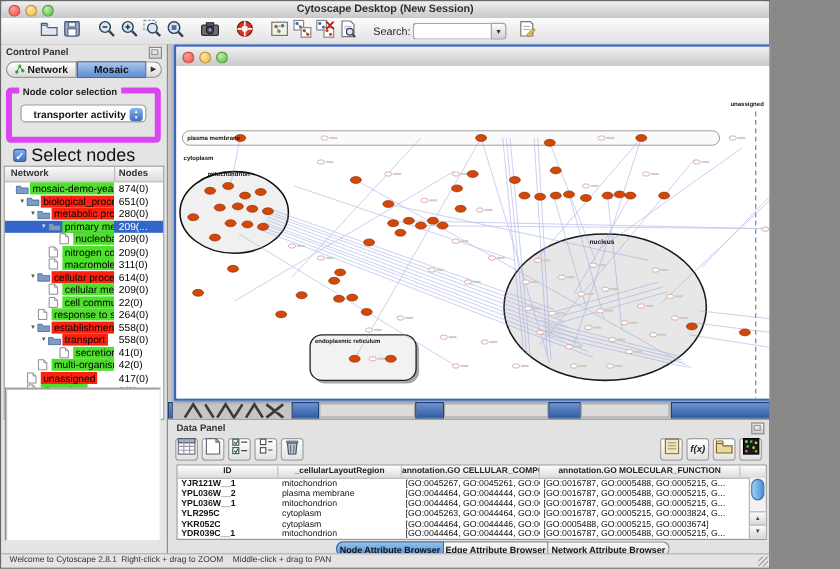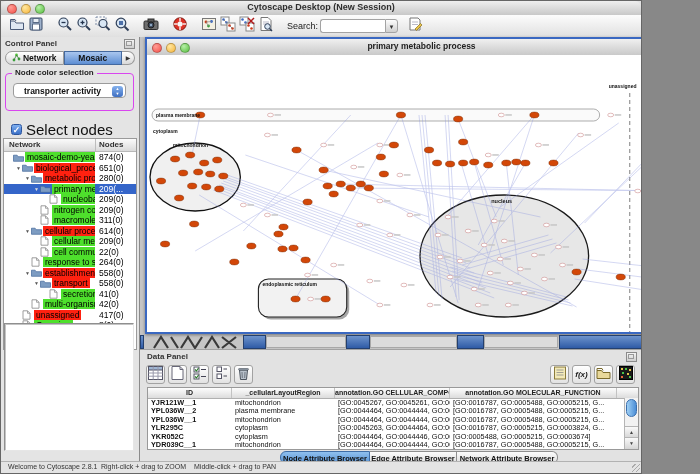--- a/index.html
+++ b/index.html
@@ -11,21 +11,21 @@
     background:linear-gradient(#efefef,#c8c8c8);border-bottom:1px solid #979797;border-radius:6px 6px 0 0;}
   .lights{position:absolute;left:6px;top:3px;display:flex;gap:4px;}
   .light{width:8px;height:8px;border-radius:50%;border:0.5px solid rgba(0,0,0,.25);}
   .light.red{background:radial-gradient(circle at 35% 30%,#ff9d95,#f4504a);}
   .light.yellow{background:radial-gradient(circle at 35% 30%,#ffe7a0,#f6b53c);}
   .light.green{background:radial-gradient(circle at 35% 30%,#b6f0a8,#58bd3e);}
   .apptitle{text-align:center;font-size:9px;font-weight:bold;color:#2e2e2e;line-height:13px;}
 
   
   .toolbar{position:absolute;top:14px;left:0;right:0;height:22px;display:flex;align-items:center;
-    background:linear-gradient(#fcfcfc,#e0e0e0);border-bottom:1px solid #9c9c9c;}
+    background:linear-gradient(#fcfcfc,#e0e0e0);border-bottom:1px solid #9c9c9c;padding-left:24px;}
   .tbtn{width:19px;height:19px;display:flex;align-items:center;justify-content:center;flex:0 0 auto;}
   .tsep{width:10px;flex:0 0 auto;}
   .search-label{font-size:9px;color:#222;margin:0 2px 0 12px;flex:0 0 auto;}
   .search-combo{width:60px;height:12px;border:1px solid #a3a3a3;border-right:none;background:#fff;
     border-radius:3px 0 0 3px;font-size:8px;padding:0 2px;outline:none;font-family:"Liberation Sans",sans-serif;}
   .search-arrow{width:13px;height:14px;background:linear-gradient(#fdfdfd,#cfcfcf);border:1px solid #a3a3a3;
     border-radius:0 3px 3px 0;font-size:6px;color:#333;text-align:center;line-height:14px;box-sizing:border-box;}
 
   
   .control-panel{position:absolute;top:36px;left:0;width:139px;bottom:11px;background:#e4e4e4;
@@ -35,21 +35,21 @@
   .panel-float{position:absolute;right:4px;top:2px;width:9px;height:8px;border:1px solid #8a8a8a;
     background:linear-gradient(#f4f4f4,#cfcfcf);}
   .panel-float:before{content:"";position:absolute;left:1px;top:1px;width:4px;height:3px;border:1px solid #999;}
   .cp-tabs{position:absolute;top:14px;left:4px;right:4px;height:14px;display:flex;}
   .cp-tab{flex:1;display:flex;align-items:center;justify-content:center;gap:2px;font-size:8.5px;font-weight:bold;
     color:#111;border:1px solid #9a9a9a;background:linear-gradient(#ffffff,#d9d9d9);box-sizing:border-box;}
   .cp-tab.first{border-radius:7px 0 0 7px;}
   .cp-tab.selected{background:linear-gradient(#a9c6ef,#5d8ed3);border-color:#44699f;}
   .cp-tab-more{width:13px;border:1px solid #9a9a9a;border-left:none;border-radius:0 7px 7px 0;
     background:linear-gradient(#ffffff,#d9d9d9);font-size:6px;color:#333;text-align:center;line-height:12px;box-sizing:border-box;}
-  .groupbox{position:absolute;top:36px;left:4px;right:5px;height:36px;border:1px solid #d946ef;border-radius:4px;}
+  .groupbox{position:absolute;top:36px;left:4px;right:5px;height:36px;border:5px solid #d946ef;border-radius:4px;}
   .groupbox-label{position:absolute;top:-6px;left:6px;background:#e4e4e4;padding:0 3px;font-size:8px;
     font-weight:bold;color:#222;}
   .combo{position:absolute;top:9px;left:7px;right:7px;height:15px;background:#fff;border:1px solid #9b9b9b;
     border-radius:4px;font-size:8.5px;font-weight:bold;color:#111;line-height:15px;padding-left:10px;box-sizing:border-box;}
   .combo-stepper{position:absolute;right:2px;top:2px;width:11px;height:11px;border-radius:3px;
     background:linear-gradient(#85b2ee,#3e6fc2);color:#fff;font-size:4px;line-height:5px;text-align:center;}
   .checkbox-row{position:absolute;top:84px;left:10px;display:flex;align-items:center;gap:4px;}
   .checkbox{width:11px;height:11px;border-radius:2.5px;background:linear-gradient(#7fb0f1,#3a6fc6);
     border:1px solid #2c56a0;color:#fff;font-size:9px;font-weight:bold;line-height:10px;text-align:center;box-sizing:border-box;}
   .checkbox-label{font-size:15px;color:#111;}
@@ -521,21 +521,20 @@
   </div>
 
   <div class="desktop">
     <div class="net-window">
       <div class="net-titlebar">
         <div class="net-lights">
           <div class="light red"></div>
           <div class="light yellow"></div>
           <div class="light green"></div>
         </div>
-        <div class="net-title">primary metabolic process</div>
       </div>
       <div class="net-canvas" id="net-canvas"><svg viewBox="0 0 547 277" width="100%" height="100%" preserveAspectRatio="none">
             <rect x="5" y="54" width="446" height="12" rx="6" fill="#fafafa" stroke="#9a9a9a" stroke-width="0.8"></rect>
             <ellipse cx="48" cy="122" rx="45" ry="34" fill="#f0f0f0" stroke="#111" stroke-width="1.3"></ellipse>
             <ellipse cx="356" cy="201" rx="84" ry="61" fill="#e7e7e7" stroke="#1a1a1a" stroke-width="1.3"></ellipse>
             <rect x="113.5" y="226.5" width="88" height="38" rx="10" fill="rgba(0,0,0,0.35)"></rect>
             <rect x="111" y="224" width="88" height="38" rx="10" fill="#f2f2f2" stroke="#222" stroke-width="1.1"></rect>
             <line x1="481" y1="38" x2="481" y2="277" stroke="#808080" stroke-width="1" stroke-dasharray="4,3"></line>
             <g stroke="#8f9ade" stroke-width="0.7" opacity="0.55">
               <line x1="78" y1="122" x2="318" y2="208"></line>

